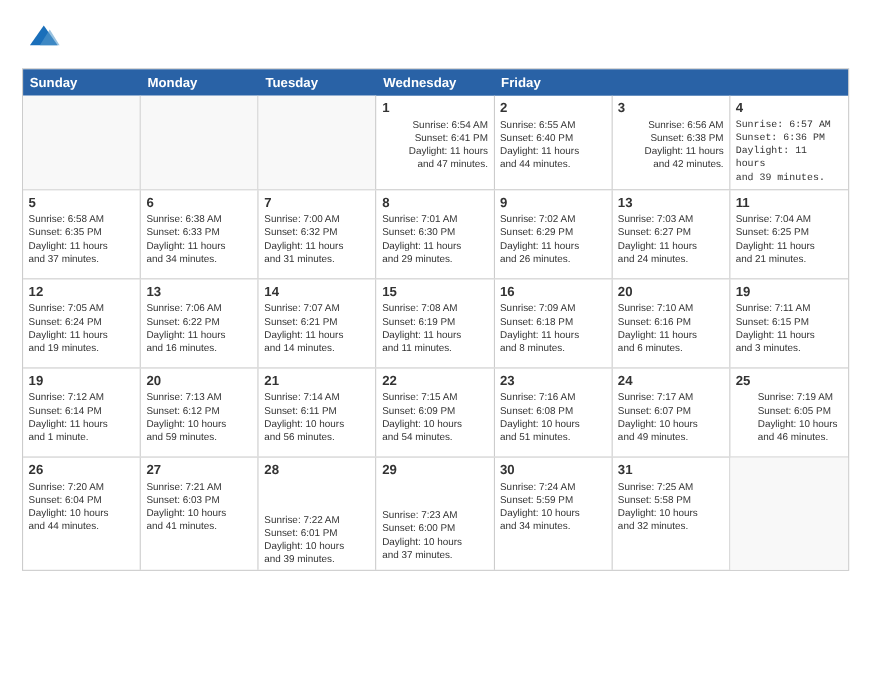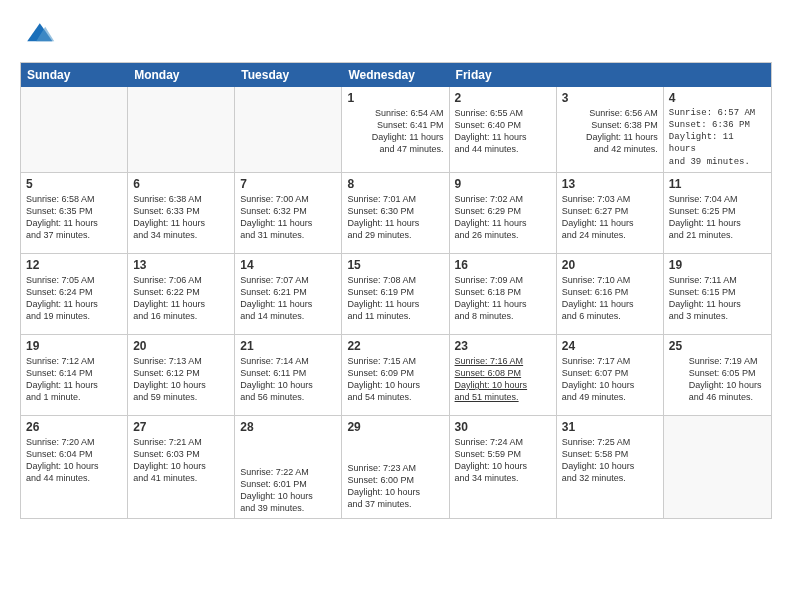--- a/index.html
+++ b/index.html
@@ -306,21 +306,21 @@
           </div>
           <div class="cal-cell">
             <span class="day-num">22</span>
             <div class="cell-content" style="white-space: pre-line;">Sunrise: 7:15 AM
 Sunset: 6:09 PM
 Daylight: 10 hours
 and 54 minutes.</div>
           </div>
           <div class="cal-cell">
             <span class="day-num">23</span>
-            <div class="cell-content" style="white-space: pre-line; text-decoration: underline;">Sunrise: 7:16 AM
+            <div class="cell-content" style="white-space: pre-line;">Sunrise: 7:16 AM
 Sunset: 6:08 PM
 Daylight: 10 hours
 and 51 minutes.</div>
           </div>
           <div class="cal-cell">
             <span class="day-num">24</span>
             <div class="cell-content" style="white-space: pre-line;">Sunrise: 7:17 AM
 Sunset: 6:07 PM
 Daylight: 10 hours
 and 49 minutes.</div>

